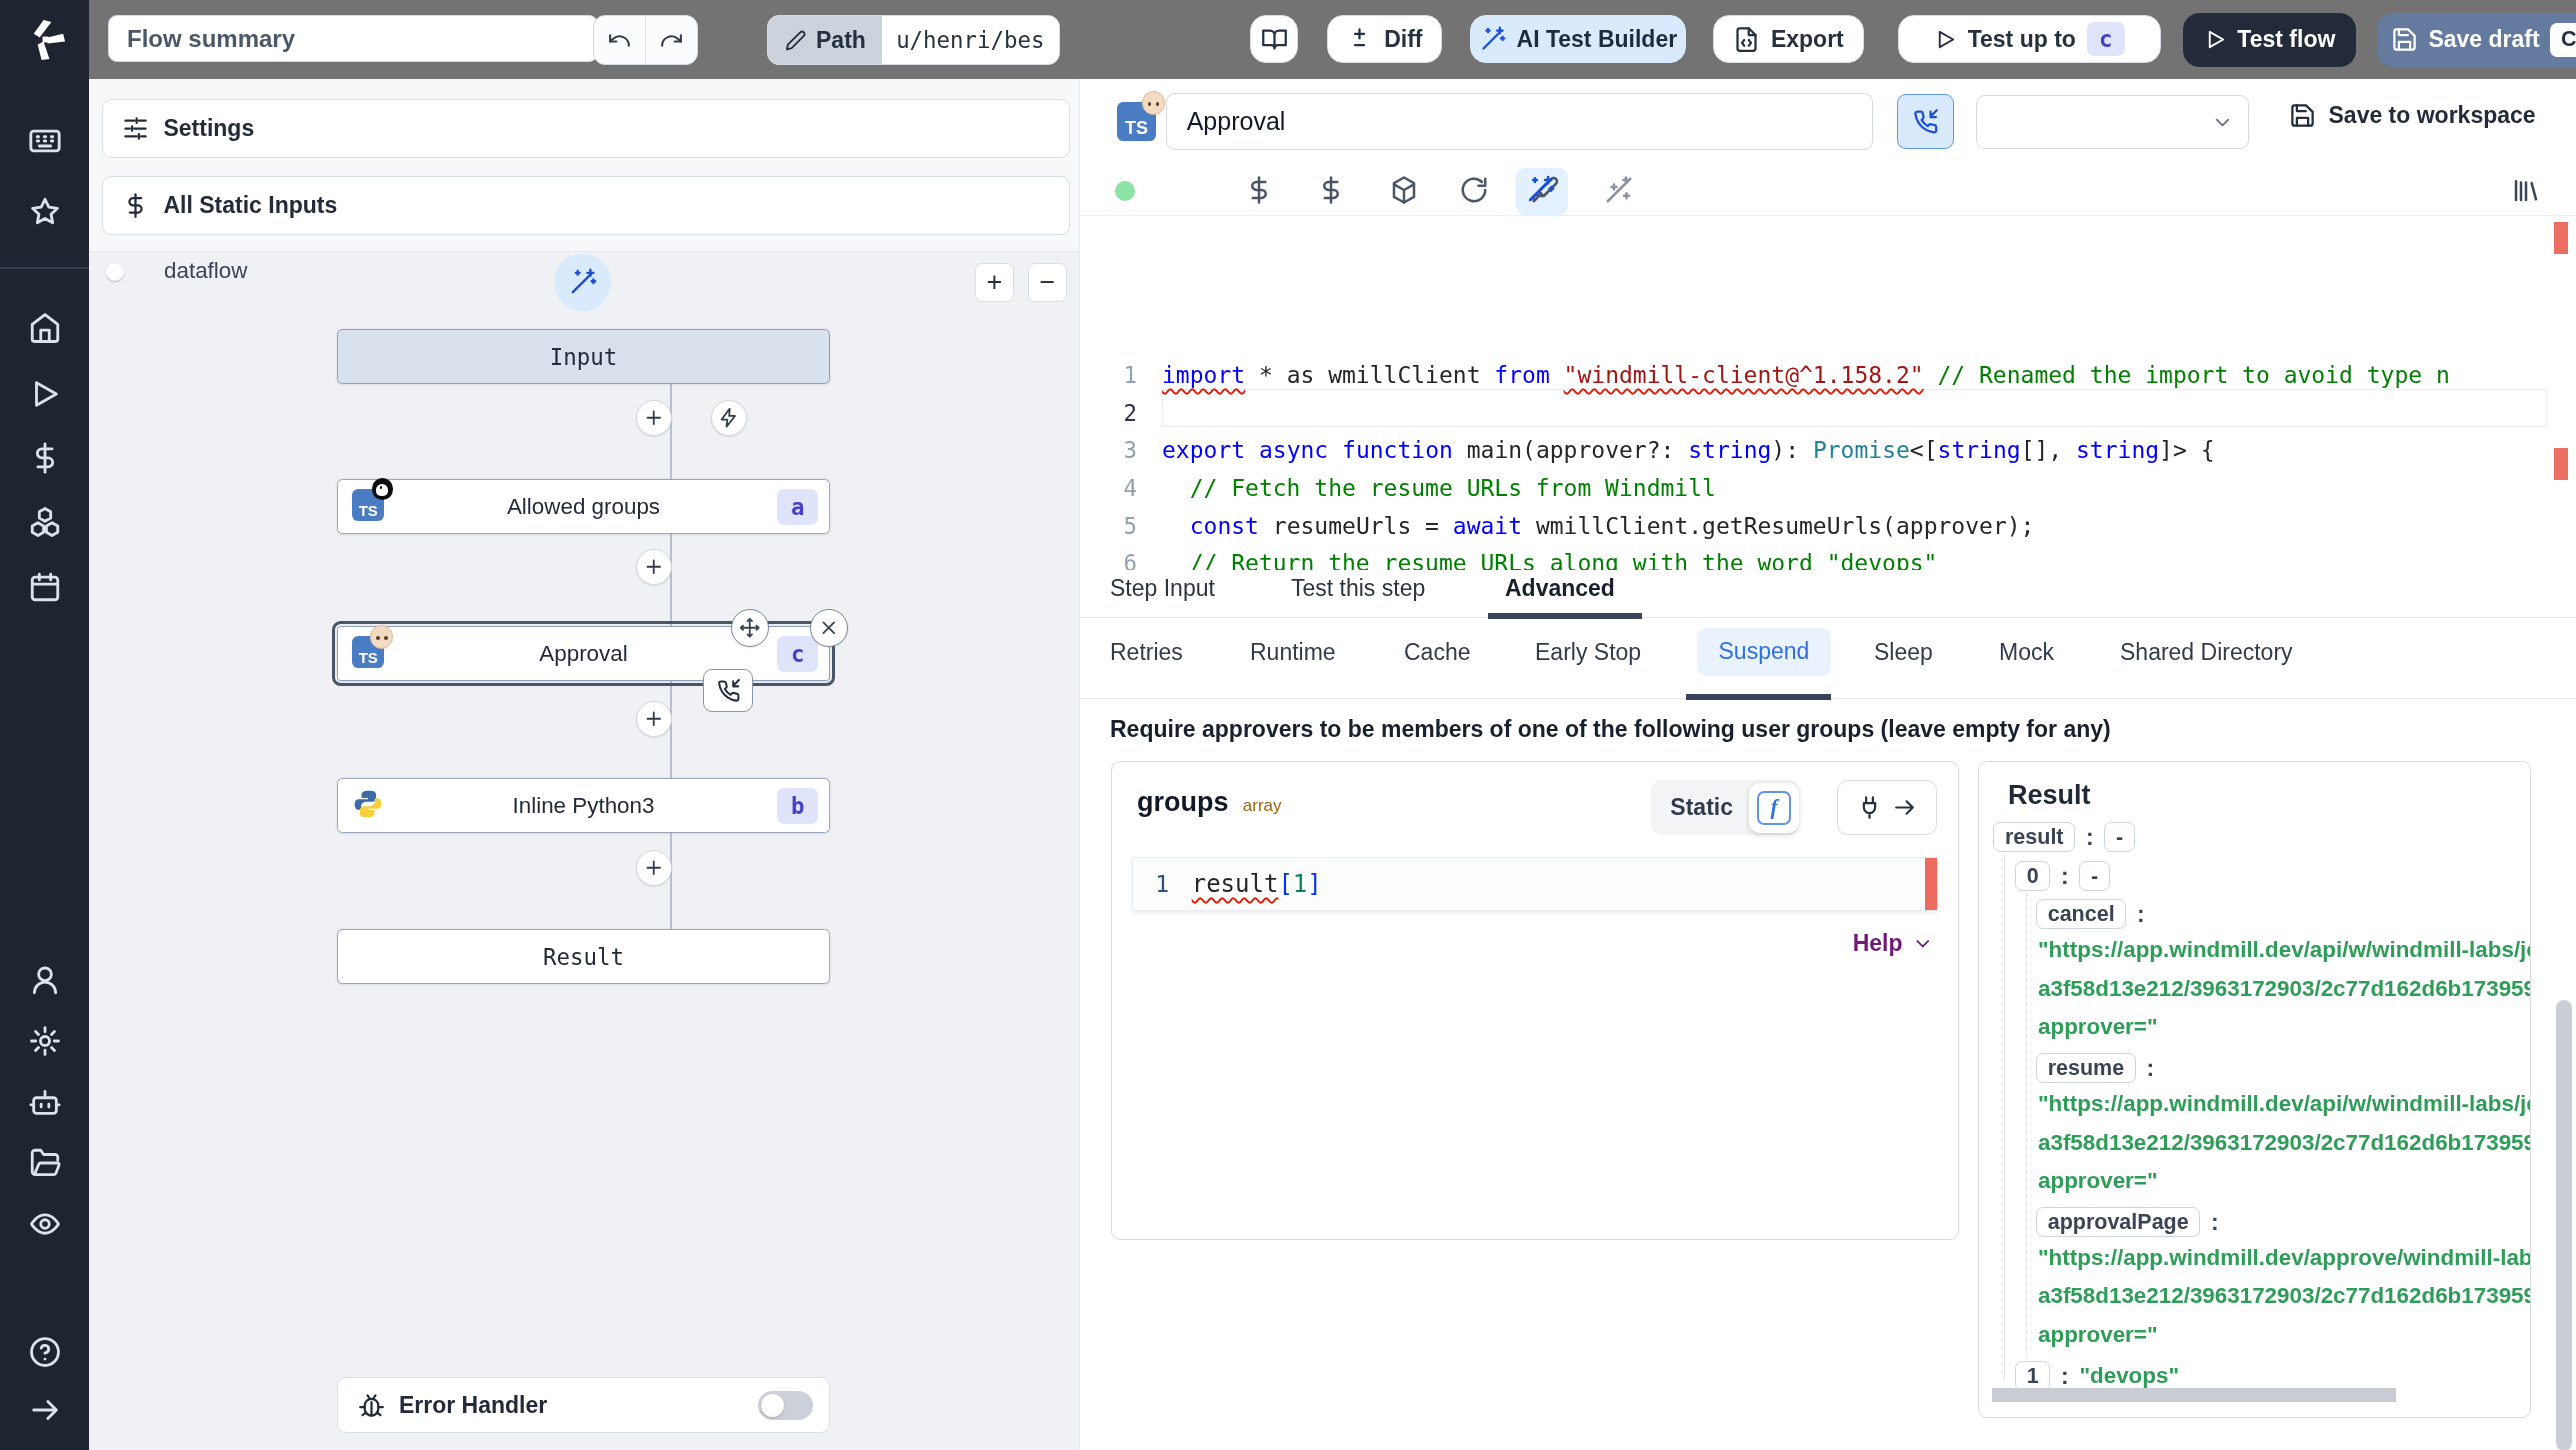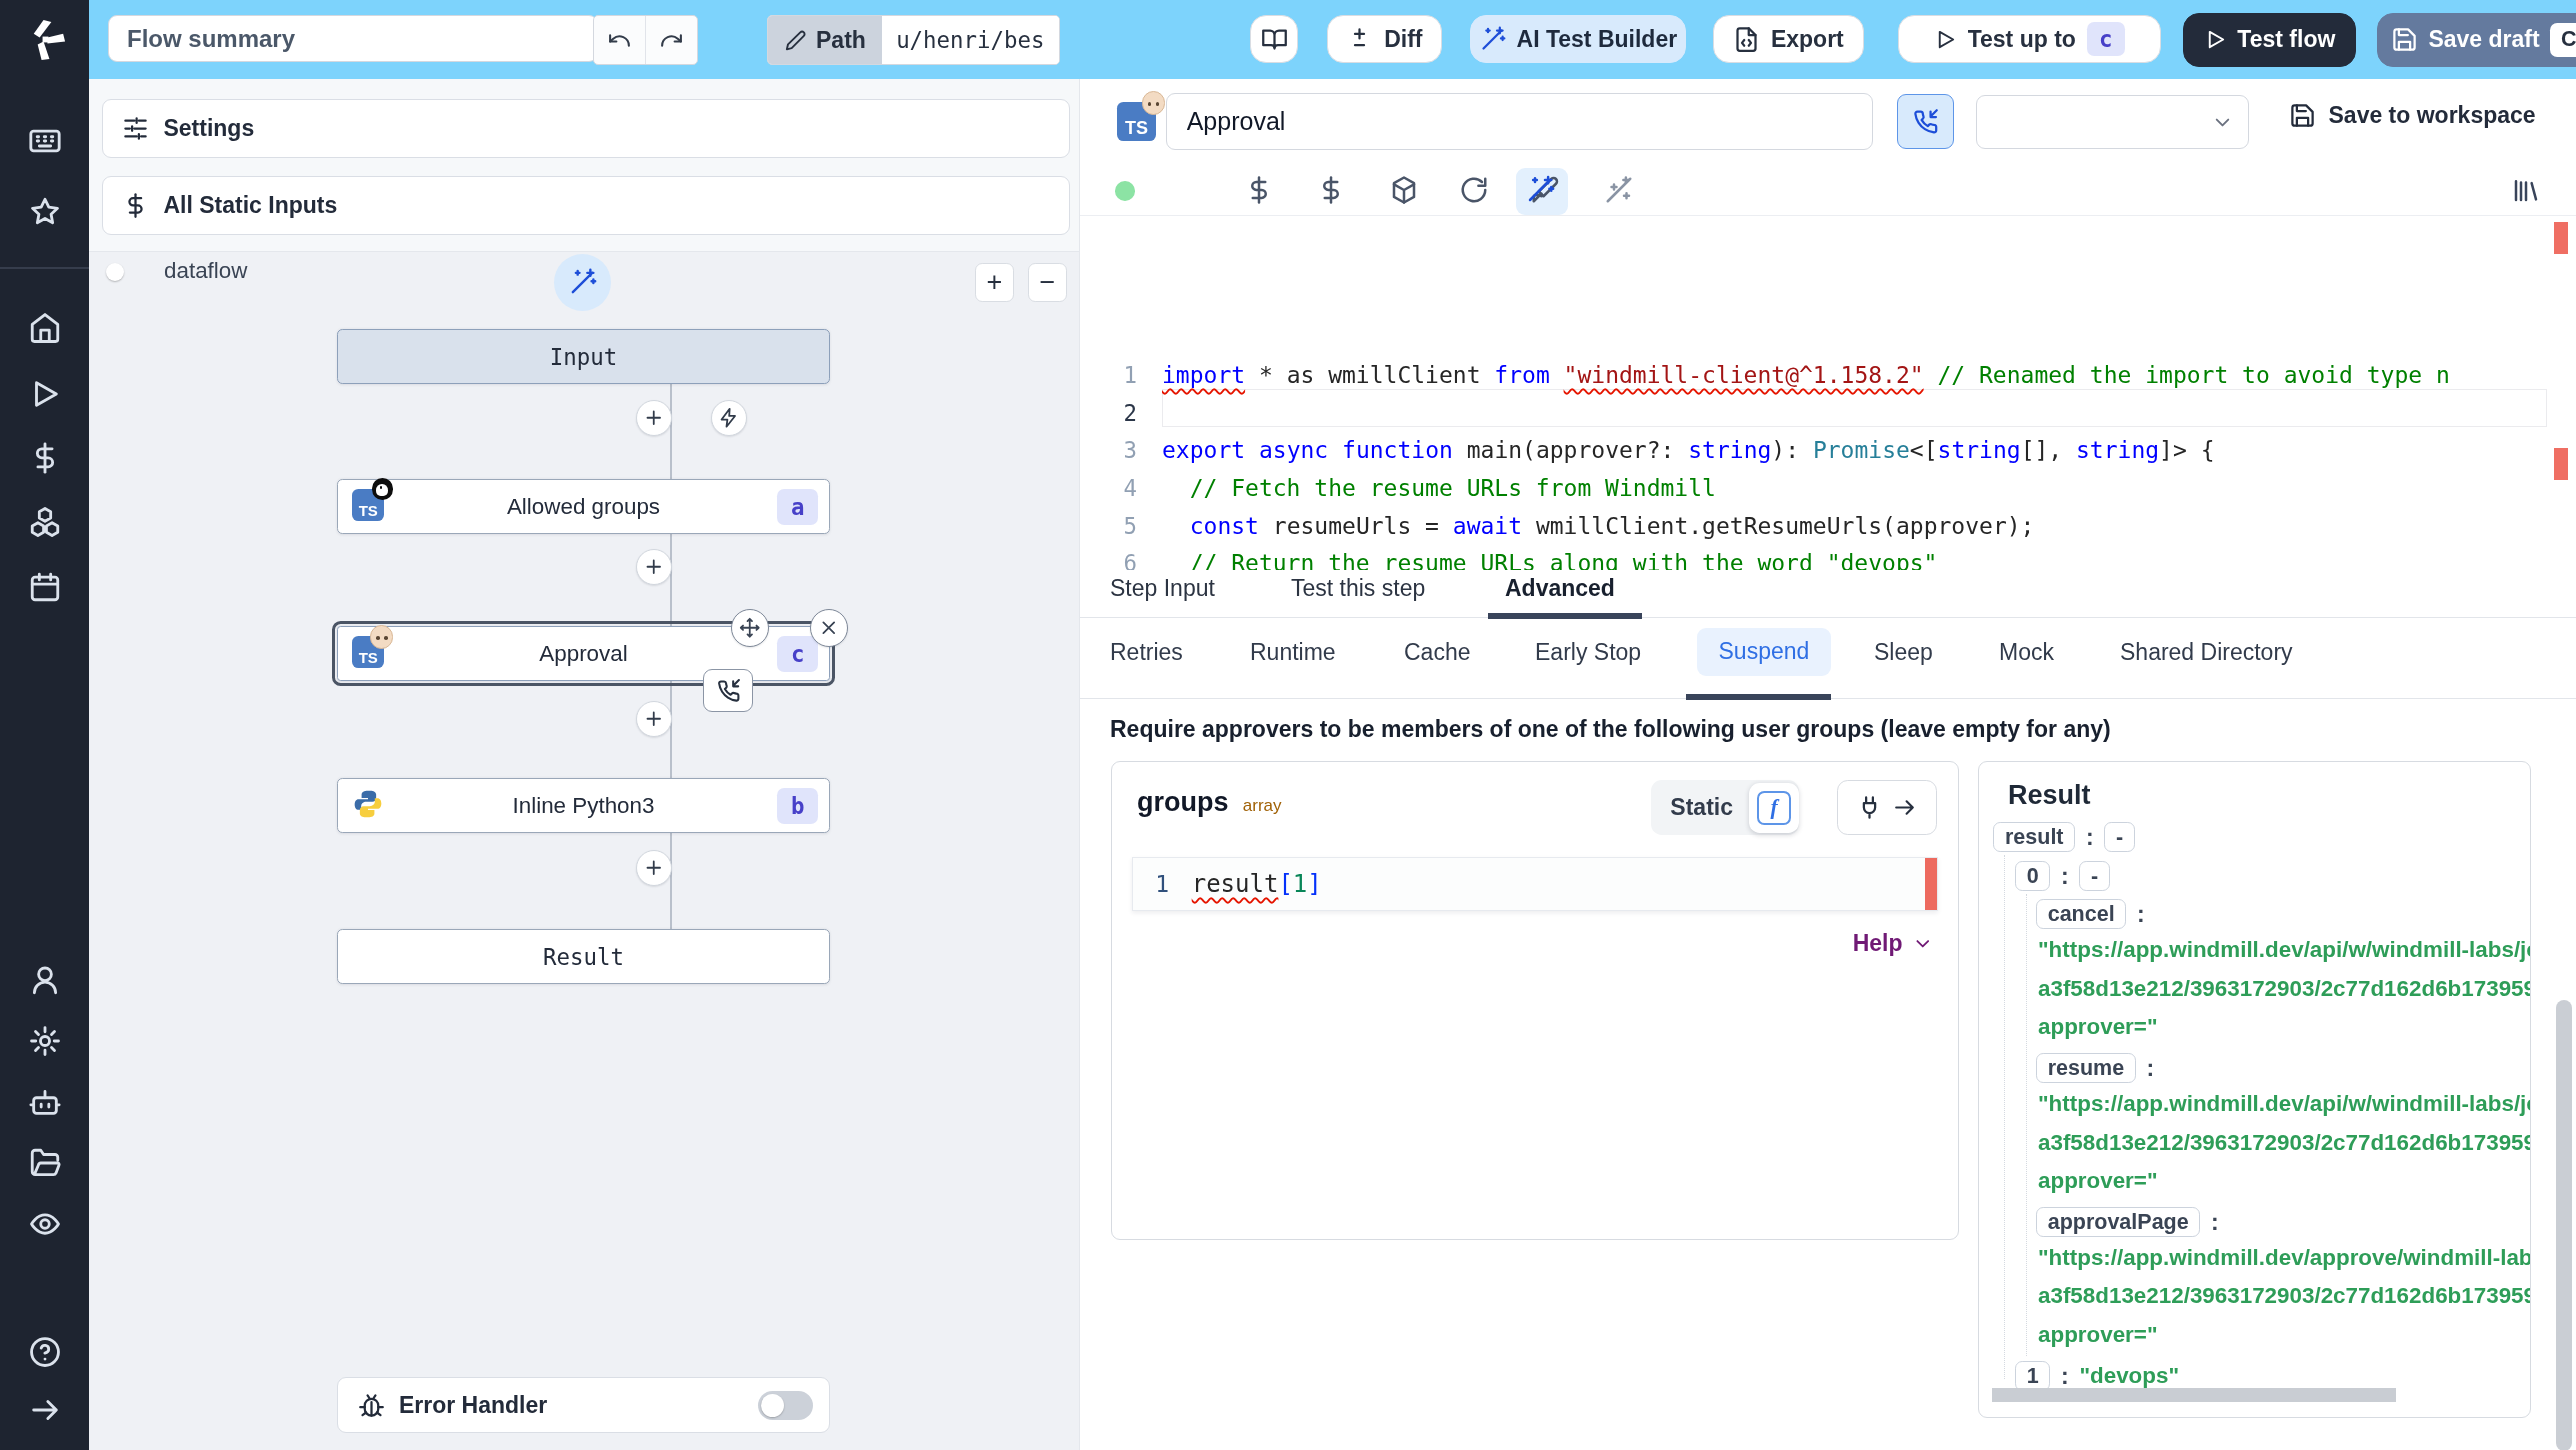--- a/index.html
+++ b/index.html
@@ -9,24 +9,24 @@
   .mono{font-family:"DejaVu Sans Mono",monospace}
   svg.ic{display:block;fill:none;stroke:currentColor;stroke-width:2;stroke-linecap:round;stroke-linejoin:round}
 
   
   .rail{left:0;top:0;width:89px;height:1451px;background:#1e2430}
   .rail .sb{position:absolute;left:28px;width:34px;height:34px;color:#dbe2ec}
   .rail .logo{left:21.5px;top:16px;width:47px;height:47px;color:#fff}
   .rail .divider{position:absolute;left:0;top:267px;width:89px;height:1.8px;background:#363d4c}
 
   
-  .topbar{left:89px;top:0;width:2487px;height:79px;background:#7dd3fc;border-bottom:1.8px solid #e7e9ee}
+  .topbar{left:89px;top:0;width:2487px;height:79px;background:#737373;border-bottom:1.8px solid #e7e9ee}
   .tb-input{left:19px;top:15px;width:452px;height:45px;border:1.8px solid #d4d8df;border-radius:9px;
     font-size:24px;font-weight:600;color:#4b5869;padding:0 18px;outline:none;background:#fff}
-  .seg{border:1.8px solid #d4d8df;border-radius:5px;background:#fbfcfd;display:flex;overflow:hidden}
+  .seg{border:1.8px solid #d4d8df;border-radius:12px;background:#fbfcfd;display:flex;overflow:hidden}
   .undoredo{left:504px;top:15px;height:48px}
   .undoredo .cell{width:51px;display:flex;align-items:center;justify-content:center;color:#333c4a}
   .undoredo .cell+.cell{border-left:1.8px solid #e1e4ea}
   .pathgrp{left:678px;top:15px;height:48px}
   .pathgrp .gray{background:#ccd3dd;display:flex;align-items:center;gap:9px;padding:0 16px;font-weight:700;color:#27303f}
   .pathgrp .white{background:#fff;display:flex;align-items:center;padding:0 14.3px;font-size:22.4px;color:#27303f}
   .btn{position:absolute;top:15px;height:48px;border:1.8px solid #d9dde3;border-radius:16px;background:#fff;
     display:flex;align-items:center;justify-content:center;gap:10.7px;font-weight:600;color:#27303f;box-sizing:border-box}
   .btn .ic{width:27px;height:27px}
   .btn-ai{background:#d8eafc;border-color:#d8eafc;color:#1e2a3d}

